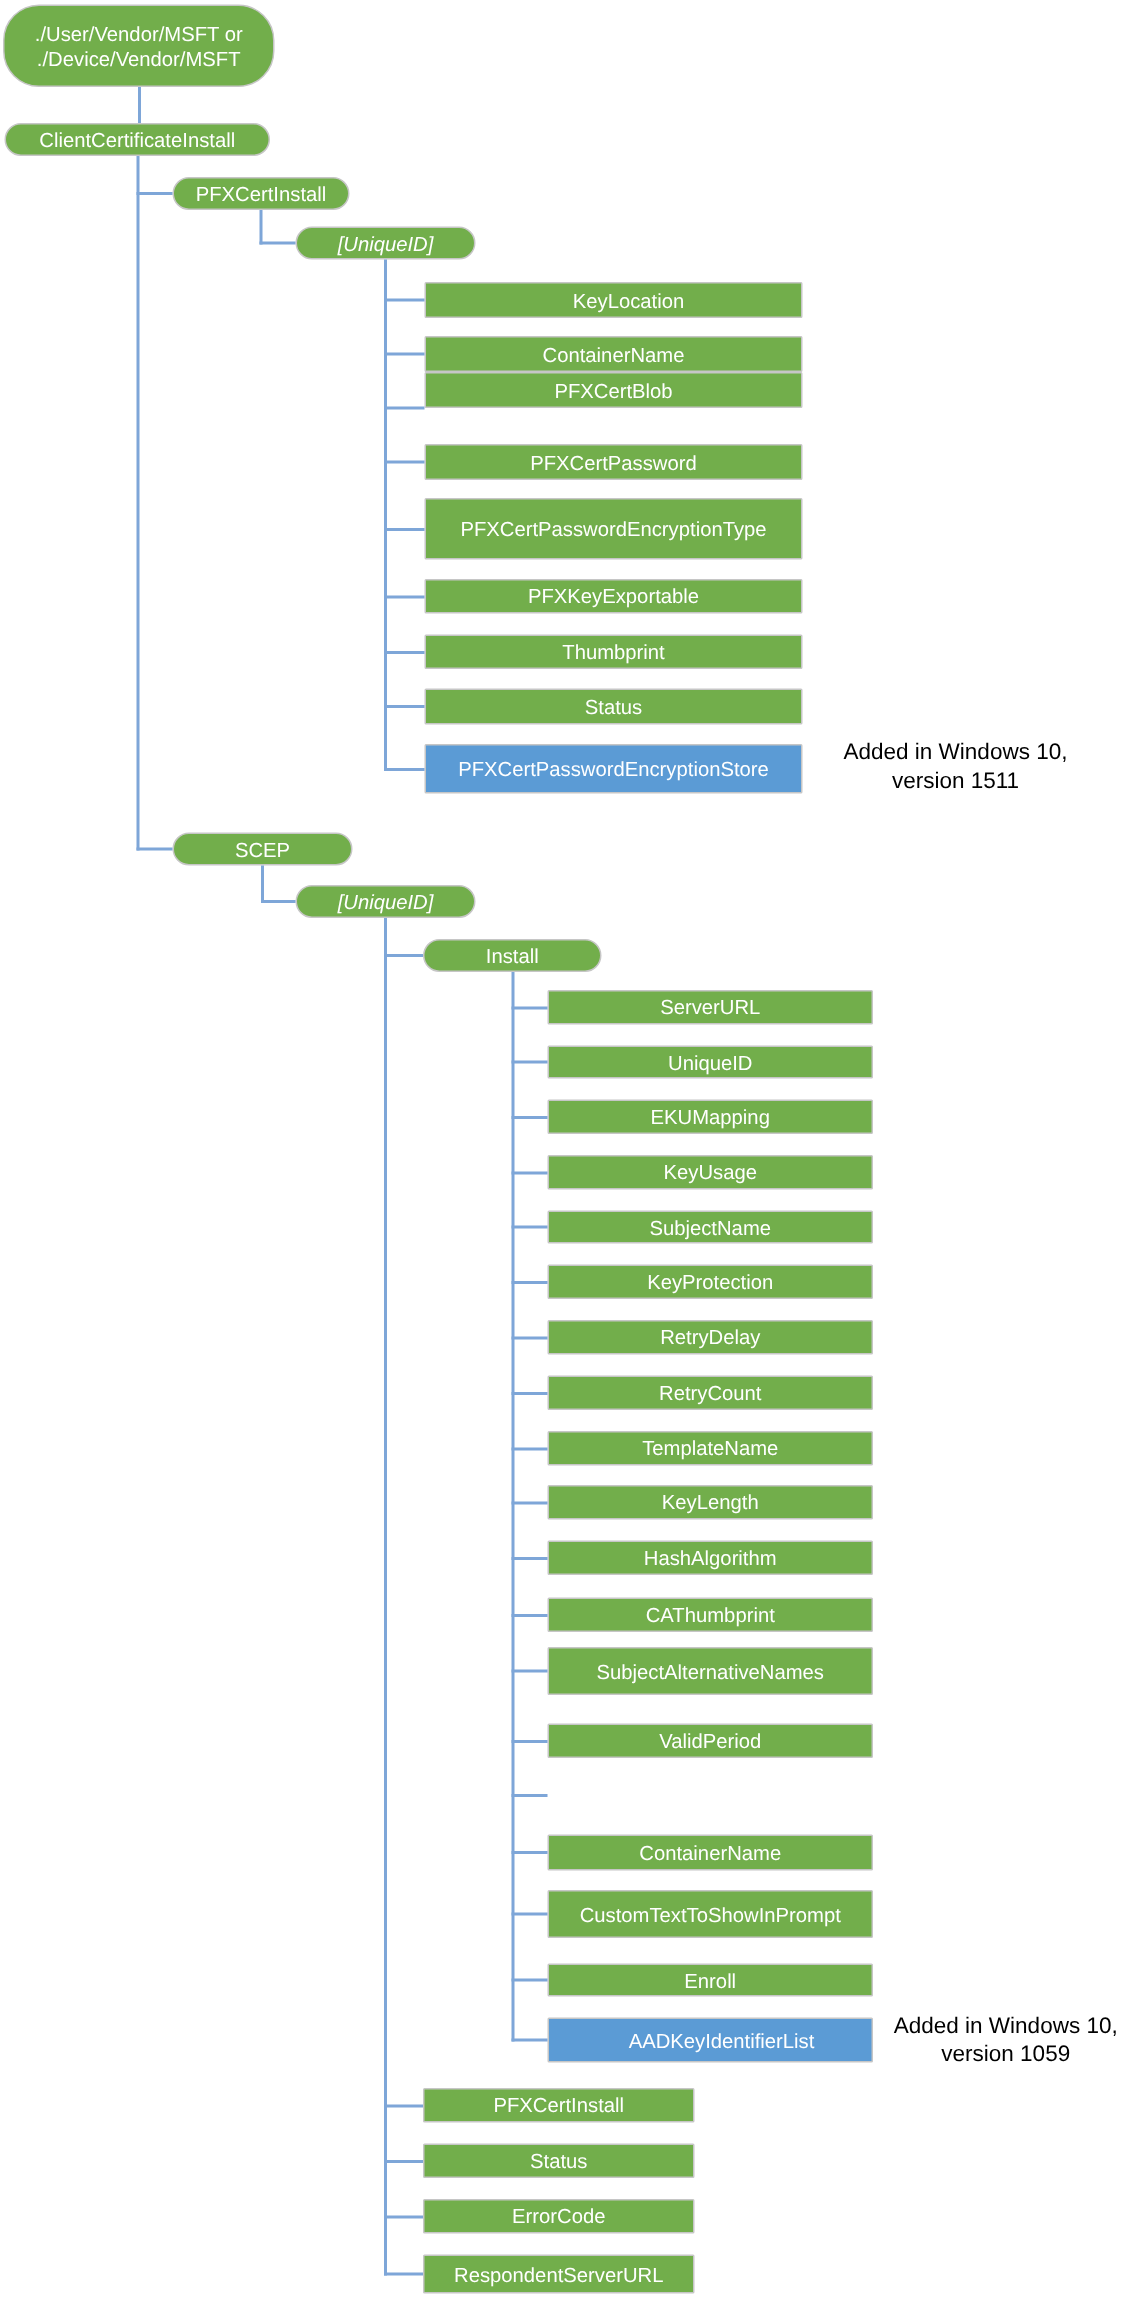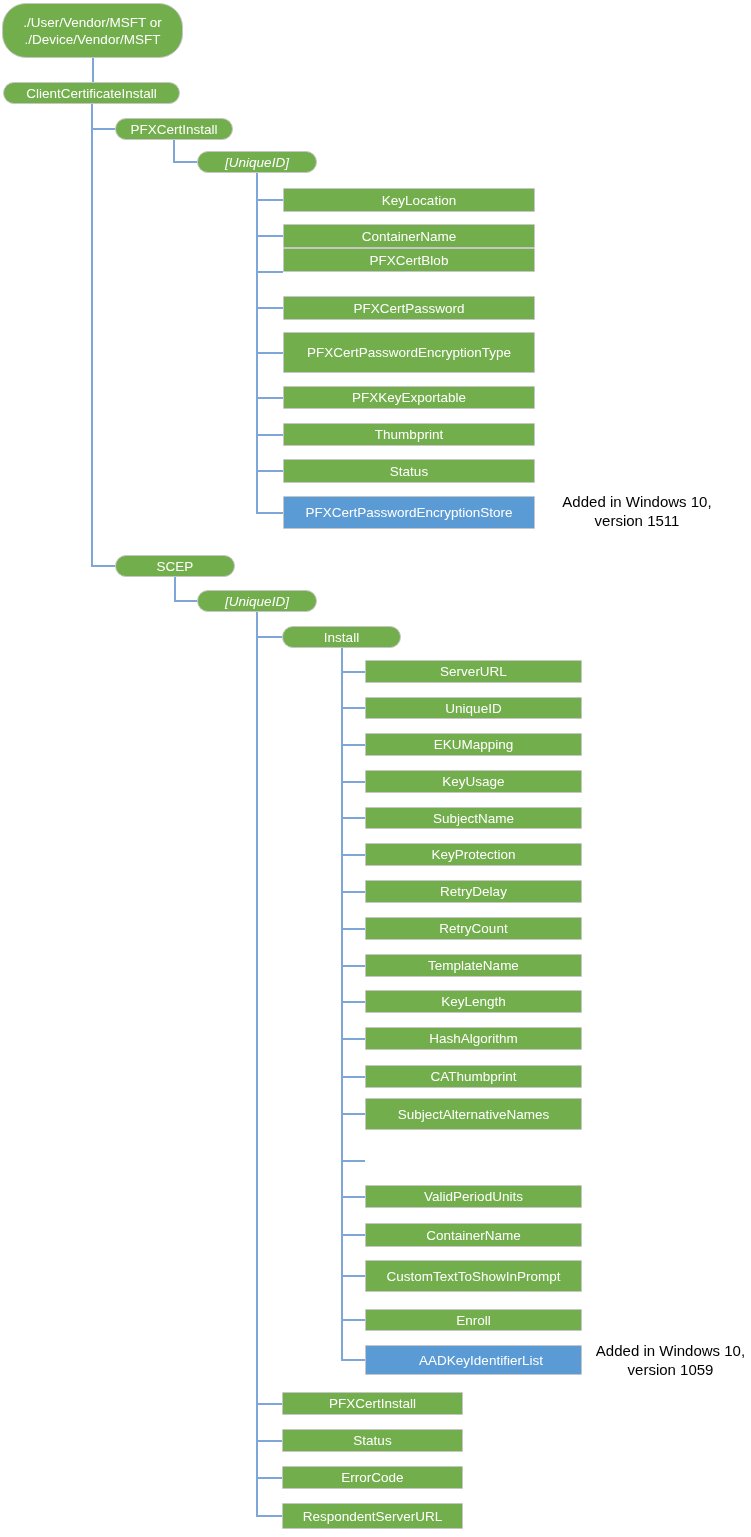--- a/index.html
+++ b/index.html
@@ -70,21 +70,21 @@
     <div class="node rect green" style="left: 365px; top: 770px; width: 217px; height: 23px;">KeyUsage</div>
     <div class="node rect green" style="left: 365px; top: 807px; width: 217px; height: 22px;">SubjectName</div>
     <div class="node rect green" style="left: 365px; top: 843px; width: 217px; height: 23px;">KeyProtection</div>
     <div class="node rect green" style="left: 365px; top: 880px; width: 217px; height: 23px;">RetryDelay</div>
     <div class="node rect green" style="left: 365px; top: 917px; width: 217px; height: 23px;">RetryCount</div>
     <div class="node rect green" style="left: 365px; top: 954px; width: 217px; height: 23px;">TemplateName</div>
     <div class="node rect green" style="left: 365px; top: 990px; width: 217px; height: 23px;">KeyLength</div>
     <div class="node rect green" style="left: 365px; top: 1027px; width: 217px; height: 23px;">HashAlgorithm</div>
     <div class="node rect green" style="left: 365px; top: 1065px; width: 217px; height: 23px;">CAThumbprint</div>
     <div class="node rect green" style="left: 365px; top: 1098px; width: 217px; height: 32px;">SubjectAlternativeNames</div>
-    <div class="node rect green" style="left: 365px; top: 1185px; width: 217px; height: 23px;">ValidPeriodUnits</div>
+    <div class="node rect green" style="left: 365px; top: 1149px; width: 217px; height: 23px;">ValidPeriod</div>
     <div class="node rect green" style="left: 365px; top: 1223px; width: 217px; height: 24px;">ContainerName</div>
     <div class="node rect green" style="left: 365px; top: 1260px; width: 217px; height: 32px;">CustomTextToShowInPrompt</div>
     <div class="node rect green" style="left: 365px; top: 1309px; width: 217px; height: 22px;">Enroll</div>
     <div class="node rect blue" style="left: 365px; top: 1345px; width: 217px; height: 30px; padding-left: 15px;">AADKeyIdentifierList</div>
     <div class="node rect green" style="left: 282px; top: 1392px; width: 181px; height: 23px;">PFXCertInstall</div>
     <div class="node rect green" style="left: 282px; top: 1429px; width: 181px; height: 23px;">Status</div>
     <div class="node rect green" style="left: 282px; top: 1466px; width: 181px; height: 23px;">ErrorCode</div>
     <div class="node rect green" style="left: 282px; top: 1503px; width: 181px; height: 26px;">RespondentServerURL</div>
     <div class="line" style="left: 92px; top: 58px; width: 2px; height: 24px;"></div>
     <div class="line" style="left: 91px; top: 128px; width: 24px; height: 2px;"></div>

